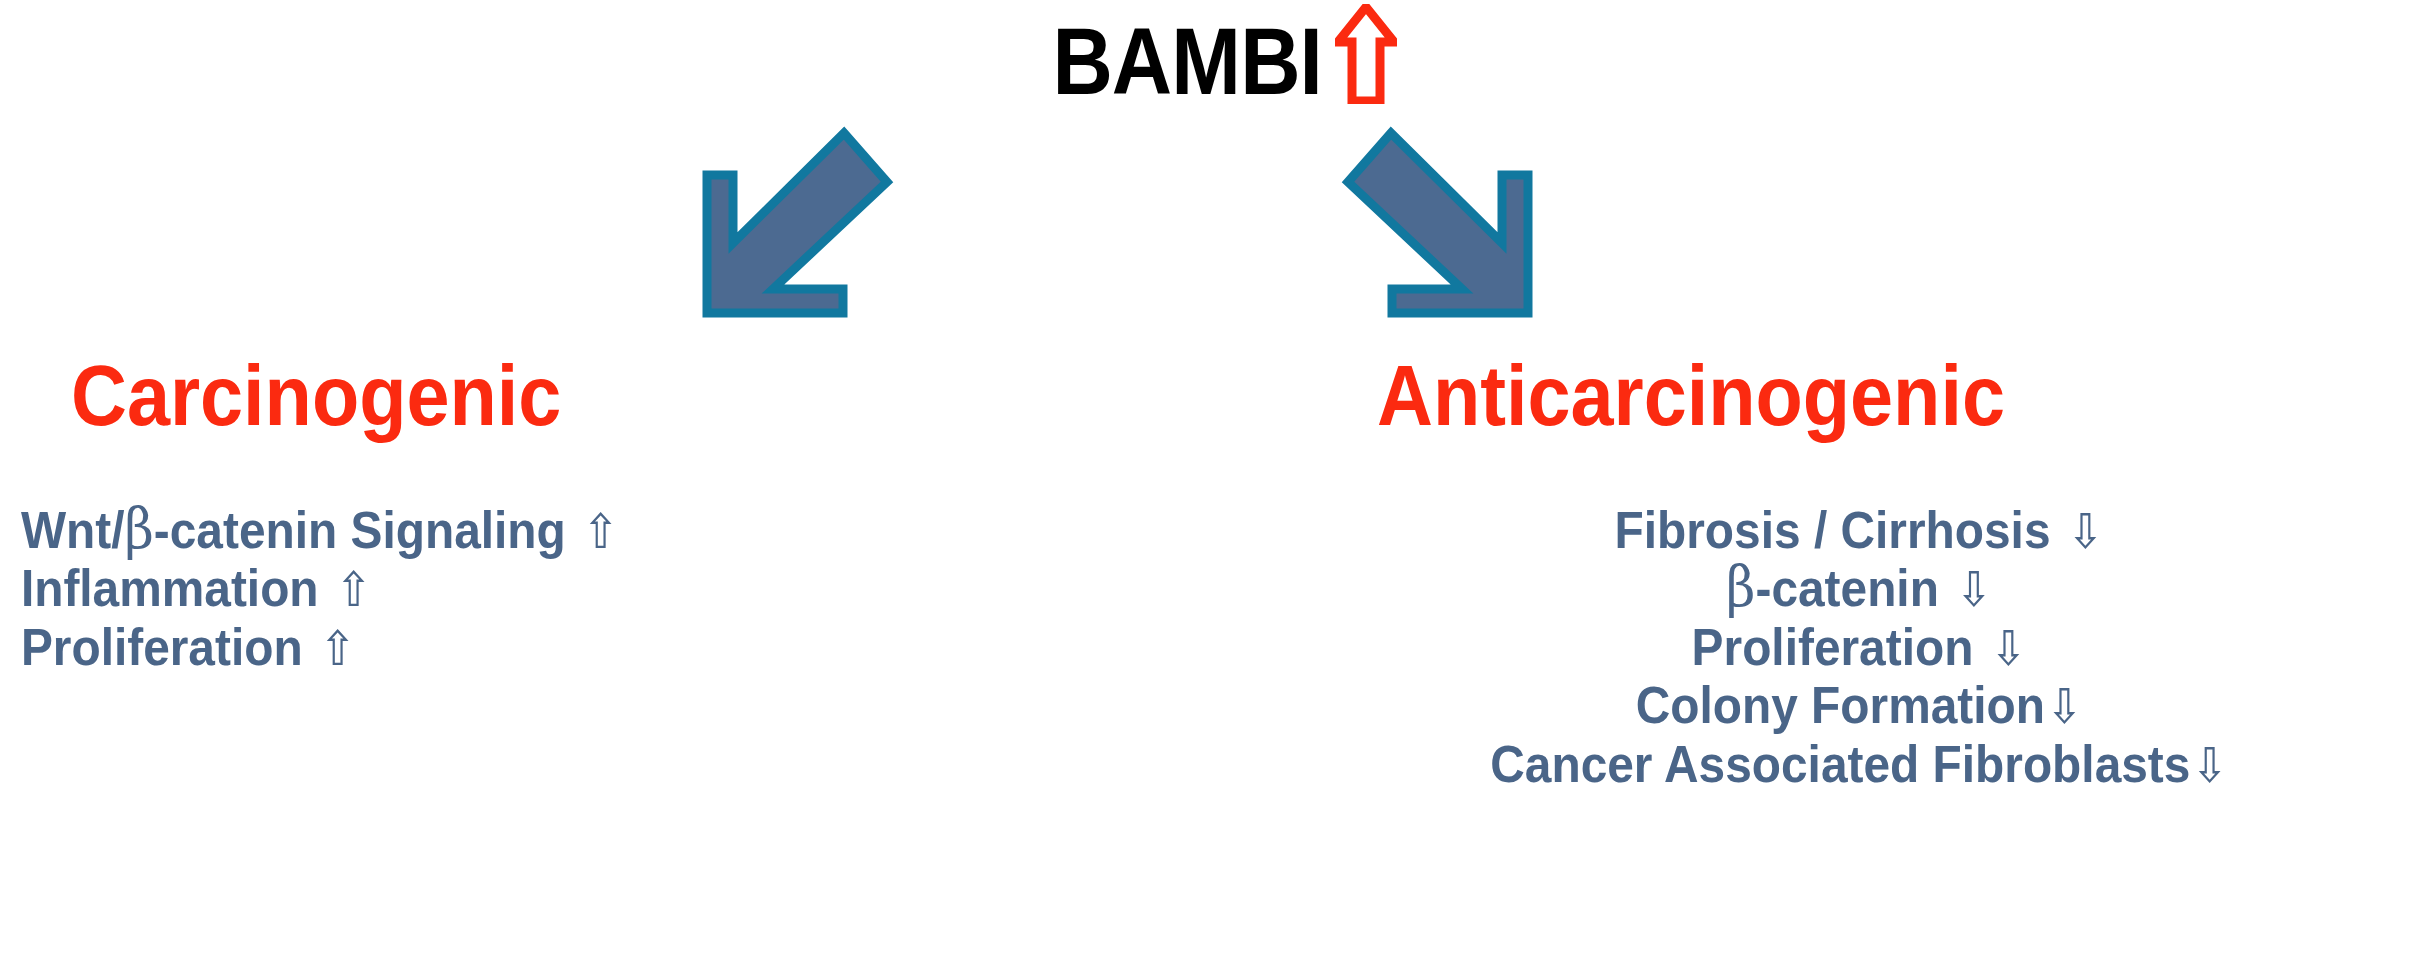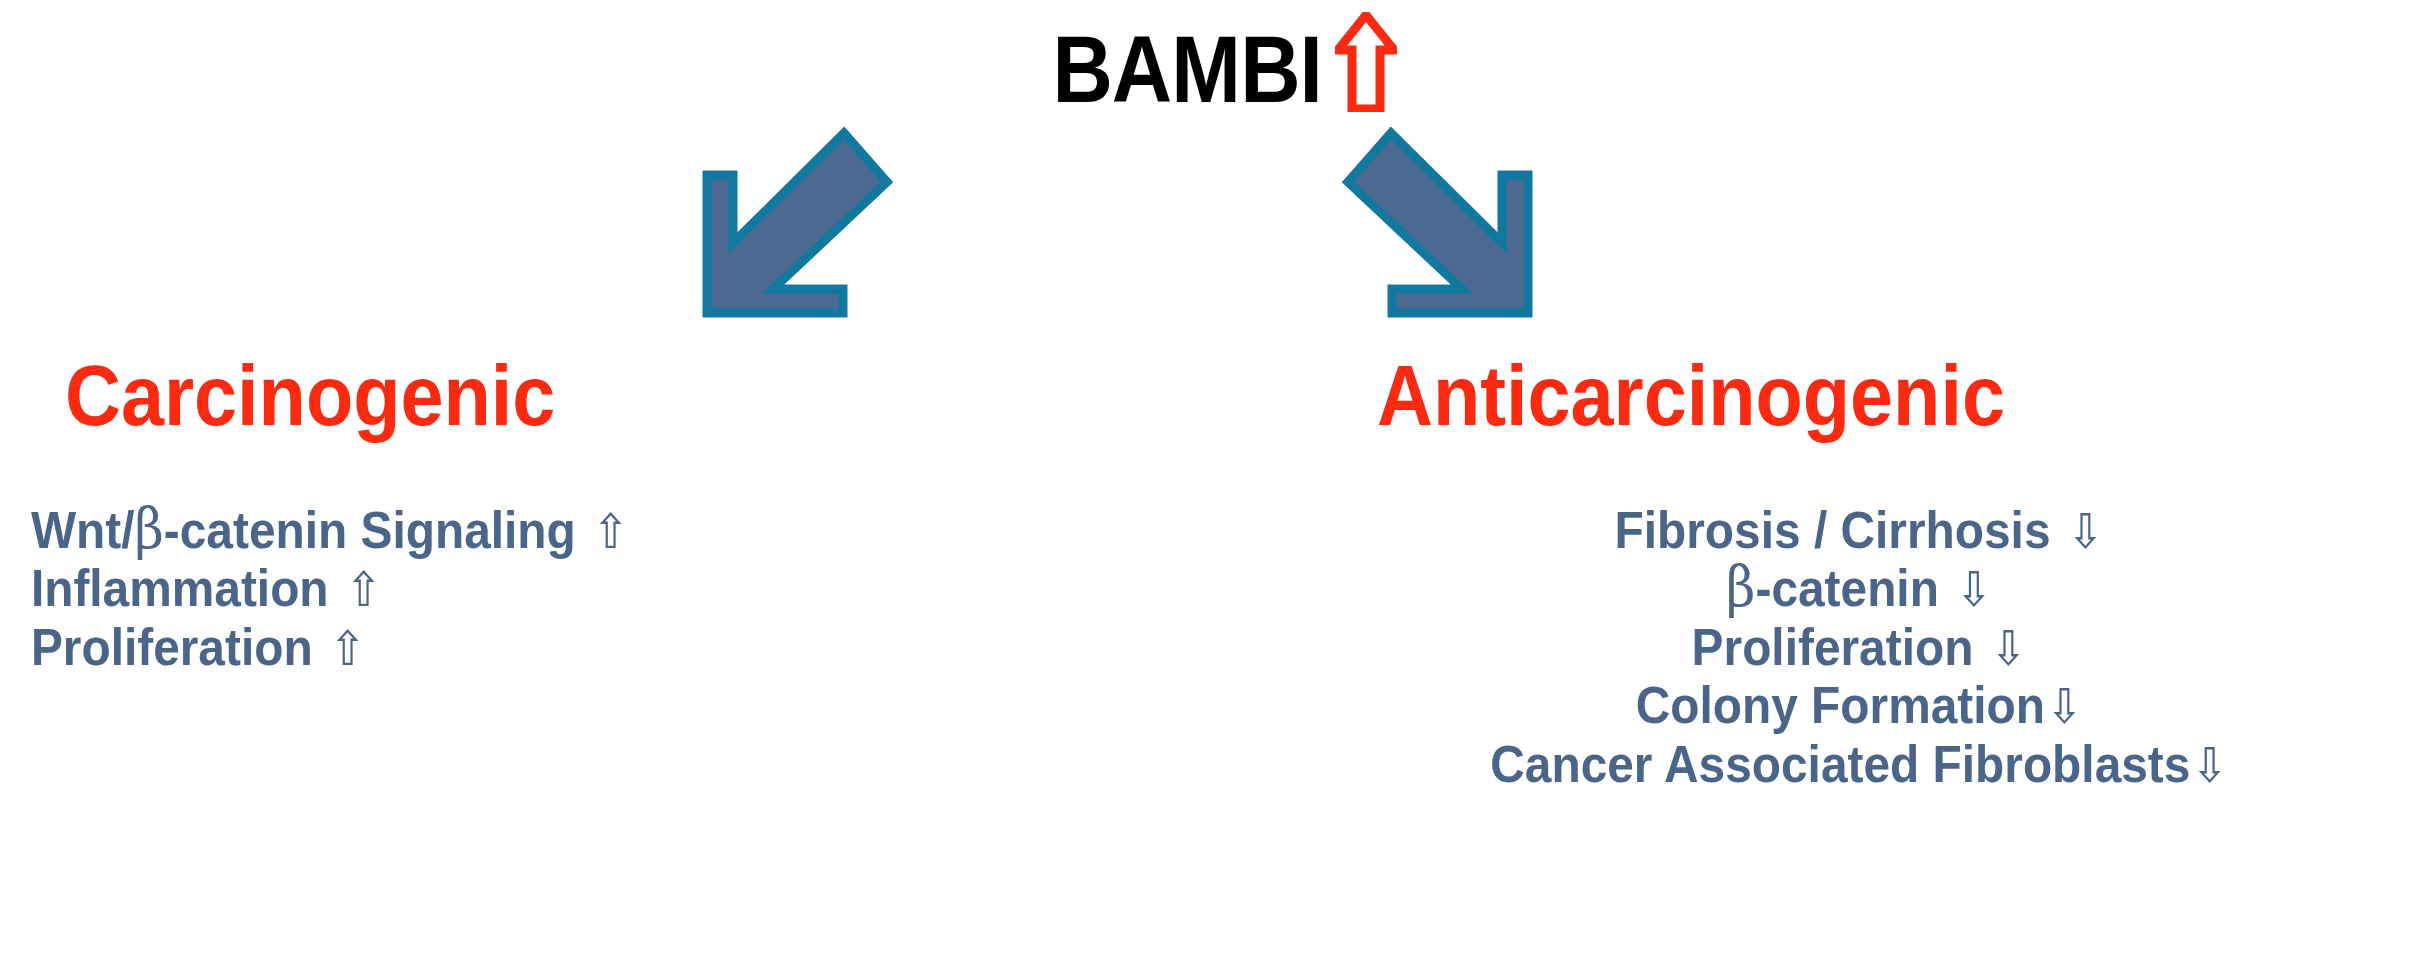--- a/index.html
+++ b/index.html
@@ -13,21 +13,21 @@
     height: 962px;
     background: #ffffff;
     overflow: hidden;
     font-family: "Liberation Sans", "DejaVu Sans", sans-serif;
   }
 
   
   #title-block {
     position: absolute;
     left: 0;
-    top: 12px;
+    top: 4px;
     width: 2431px;
     text-align: center;
     white-space: nowrap;
   }
   #title-text {
     display: inline-block;
     vertical-align: middle;
     font-size: 95px;
     font-weight: bold;
     line-height: 1;
@@ -49,21 +49,21 @@
     position: absolute;
   }
   #arrow-left  { left: 695px;  top: 125px; }
   #arrow-right { left: 1340px; top: 125px; }
 
   
   .column {
     position: absolute;
     top: 352px;
   }
-  #col-left  { left: 2px;    width: 1215px; }
+  #col-left  { left: 8px;    width: 1215px; }
   #col-right { left: 1260px; width: 1215px; }
 
   .col-heading {
     font-weight: bold;
     font-size: 86px;
     line-height: 1;
     white-space: nowrap;
     transform: scaleX(0.9);
   }
   #col-left .col-heading {
@@ -71,21 +71,21 @@
     padding-left: 70px;
     transform-origin: left center;
   }
   #col-right .col-heading {
     text-align: left;
     padding-left: 130px;
     transform-origin: left center;
   }
 
   .item-list {
-    margin: 16px;
+    margin: 0;
     padding: 0;
     list-style: none;
     margin-top: 62px;
   }
   .item {
     font-weight: bold;
     font-size: 52px;
     line-height: 1.06;
     white-space: nowrap;
     transform: scaleX(0.92);

